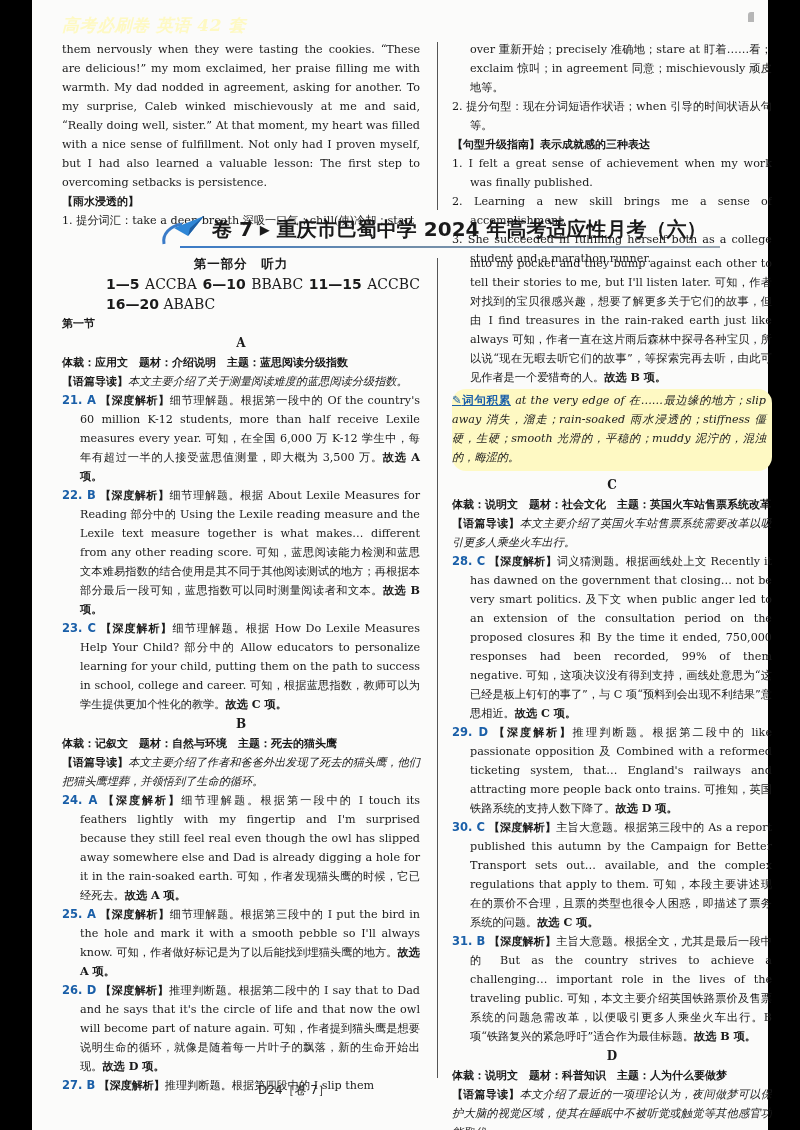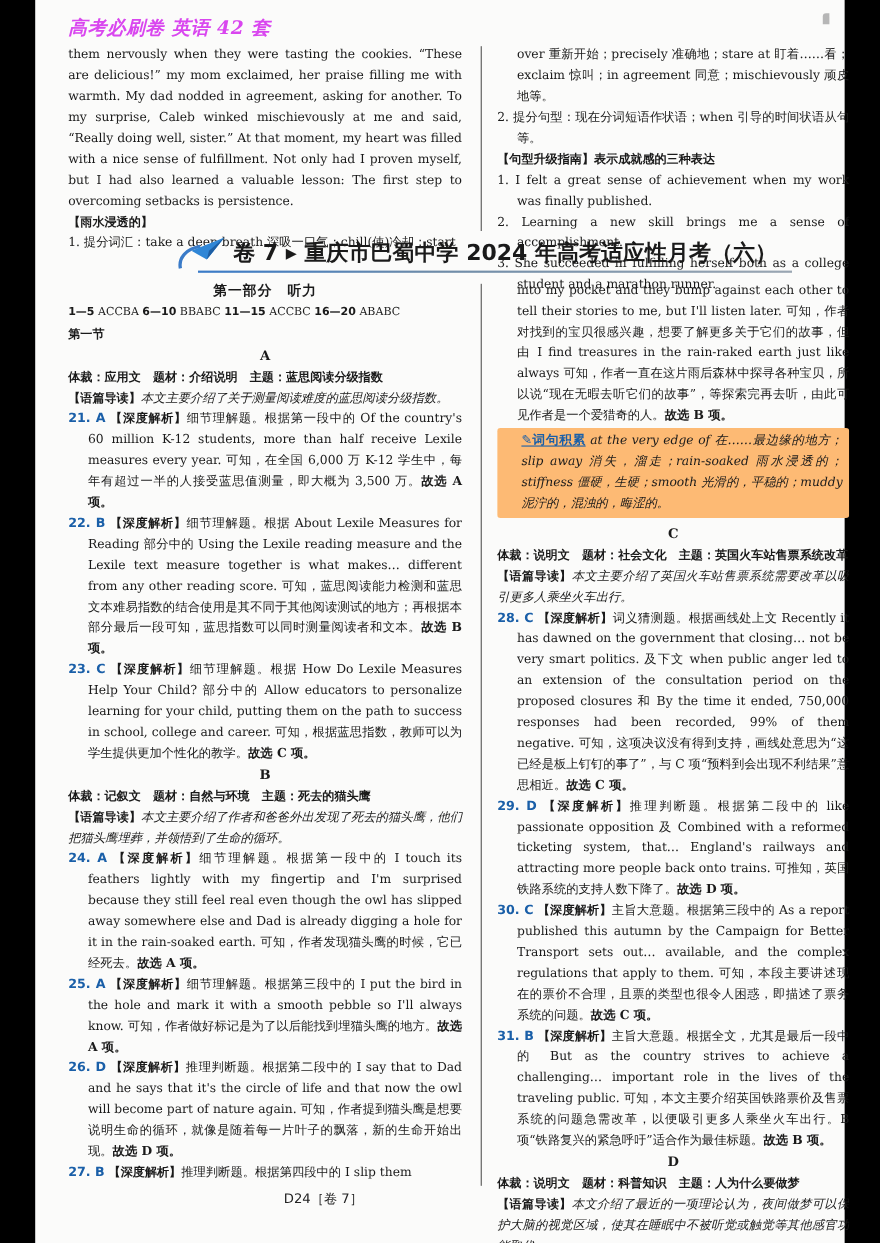--- a/index.html
+++ b/index.html
@@ -9,54 +9,54 @@
     position: absolute; left: 32px; top: 0; width: 736px; height: 1130px;
     background: #fbfbfa;
   }
   .right-edge { position: absolute; left: 768px; top: 0; width: 32px; height: 1130px; background: #000; }
   .left-edge { position: absolute; left: 0; top: 0; width: 32px; height: 1130px; background: #000; }
   .page-corner { position: absolute; left: 748px; top: 12px; width: 6px; height: 10px; background: #888; border-radius: 3px 0 0 0; opacity: .6; }
 
   .running-head {
     position: absolute; left: 62px; top: 14px;
     font-family: "DejaVu Serif", serif; font-style: italic; font-weight: bold;
-    font-size: 17px; color: #d946ef; letter-spacing: 0.5px;
+    font-size: 17px; color: #fef9c3; letter-spacing: 0.5px;
   }
 
   .col { position: absolute; font-size: 11.2px; line-height: 19px; text-align: justify; }
   .col-left { left: 62px; width: 358px; }
   .col-right { left: 452px; width: 320px; overflow: hidden; }
   .vrule { position: absolute; width: 1px; background: #555; }
 
   p, .para { margin: 0; }
   .hang { padding-left: 18px; text-indent: -18px; }
   .qnum { color: #1a5fa8; font-family: "DejaVu Sans", sans-serif; font-weight: bold; font-size: 11.5px; }
   .tag { font-family: "DejaVu Sans", sans-serif; font-weight: bold; font-size: 11px; }
   .bold { font-weight: bold; }
   .h-section { text-align: center; font-family: "DejaVu Sans", sans-serif; font-size: 12.5px; font-weight: bold; letter-spacing: 1px; line-height: 20px; }
-  .answers { font-size: 10px; line-height: 20px; }
+  .answers { font-size: 14px; line-height: 20px; margin-left: 44px; }
   .answers b { font-family: "DejaVu Sans", sans-serif; }
   .letter-head { text-align: center; font-weight: bold; font-size: 12px; line-height: 20px; }
   .italic-cn { font-style: italic; }
   .indent-body { padding-left: 18px; }
 
   .banner {
     position: absolute; left: 160px; top: 214px; width: 560px; height: 34px;
   }
   .banner .plane { position: absolute; left: 0; top: 0; width: 46px; height: 34px; }
   .banner .title {
     position: absolute; left: 52px; top: 2px;
     font-family: "DejaVu Sans", sans-serif; font-weight: bold; font-size: 20px; color: #1a1a1a; white-space: nowrap;
   }
   .banner .underline {
     position: absolute; left: 20px; top: 32px; width: 540px; height: 2px; background: linear-gradient(90deg,#3a7bc8,#6f8ca8 40%,#9aa6b2);
   }
 
   .vocab-box {
-    background: #fdba74; border-radius: 3px; padding: 2px 6px 4px 22px; margin-top: 2px;
+    background: #fef9c3; border-radius: 14px; padding: 2px 6px 4px 0; margin-top: 2px;
   }
   .vocab-label { color: #1a5fa8; font-family: "DejaVu Sans", sans-serif; font-weight: bold; font-size: 11.5px; text-decoration: underline; }
 
   .footer {
     position: absolute; left: 0; top: 1082px; width: 800px; text-align: center;
     font-family: "DejaVu Sans", sans-serif; font-size: 12px; color: #222;
   }
   .footer .inner { position: absolute; left: 258px; }
 </style>
 </head>

